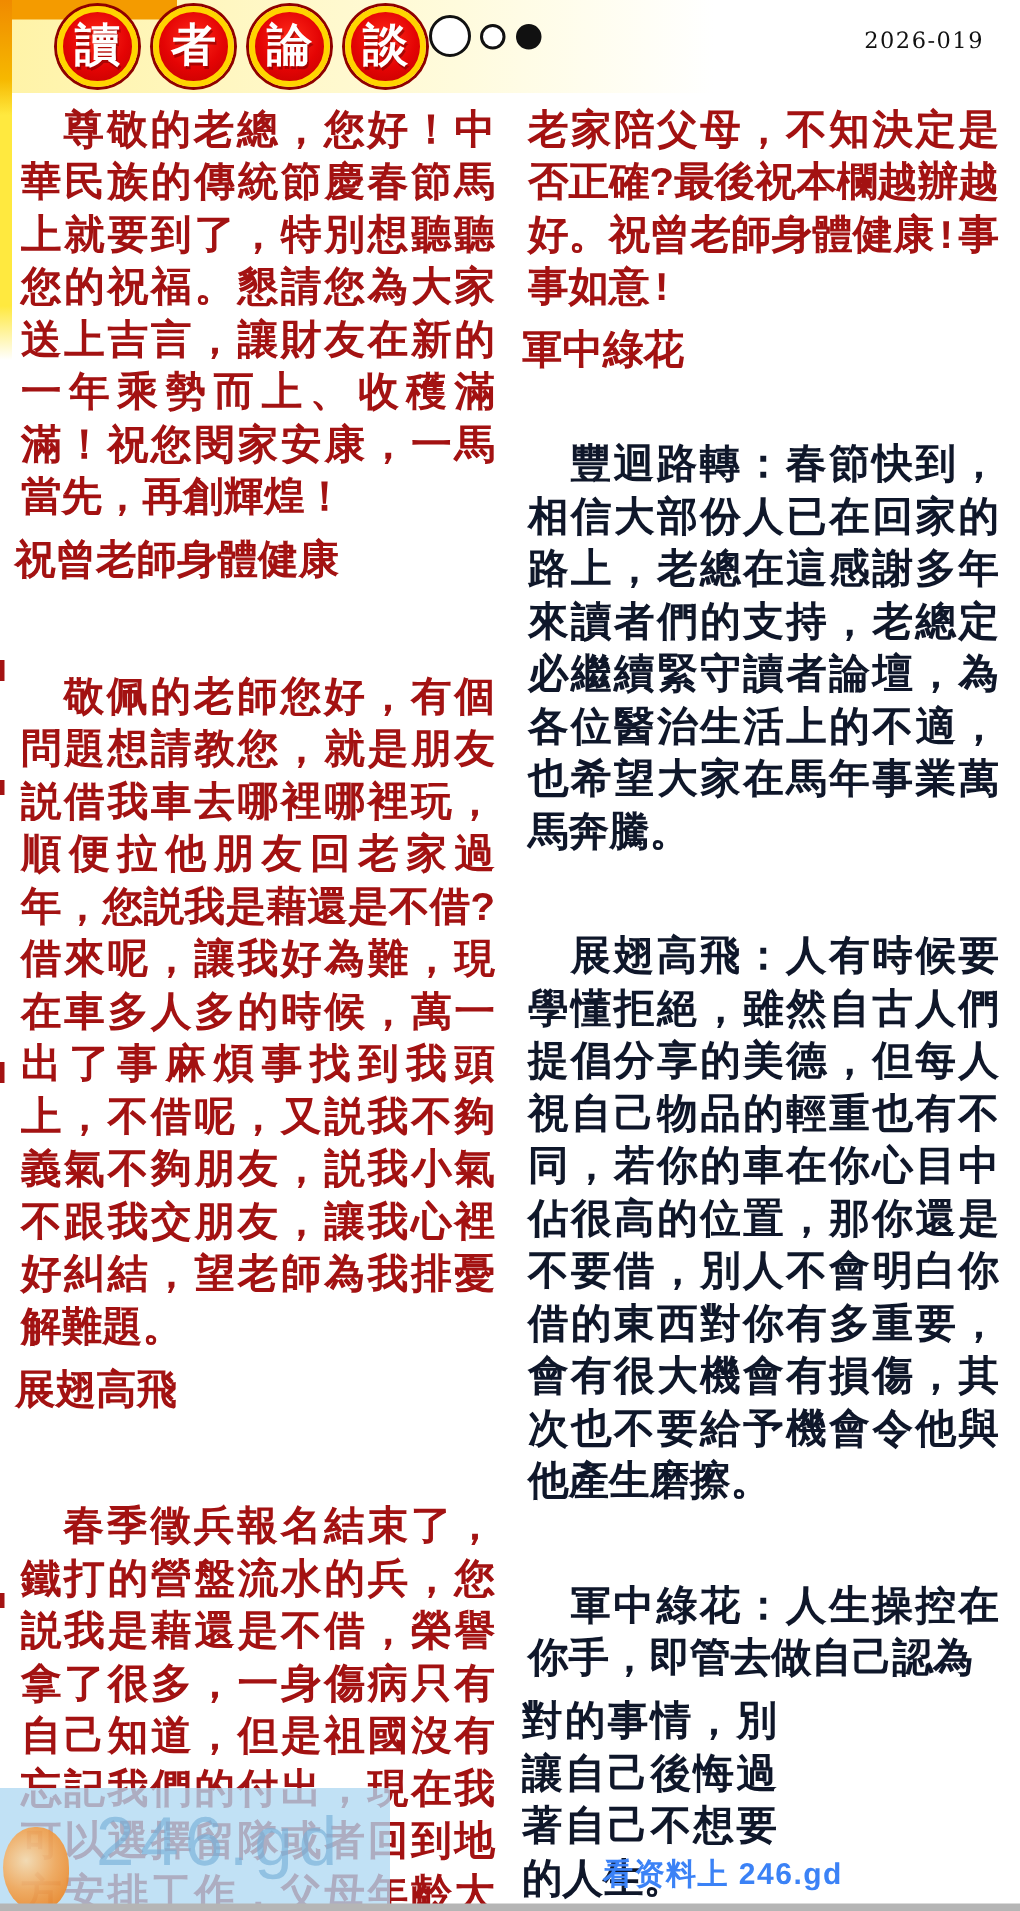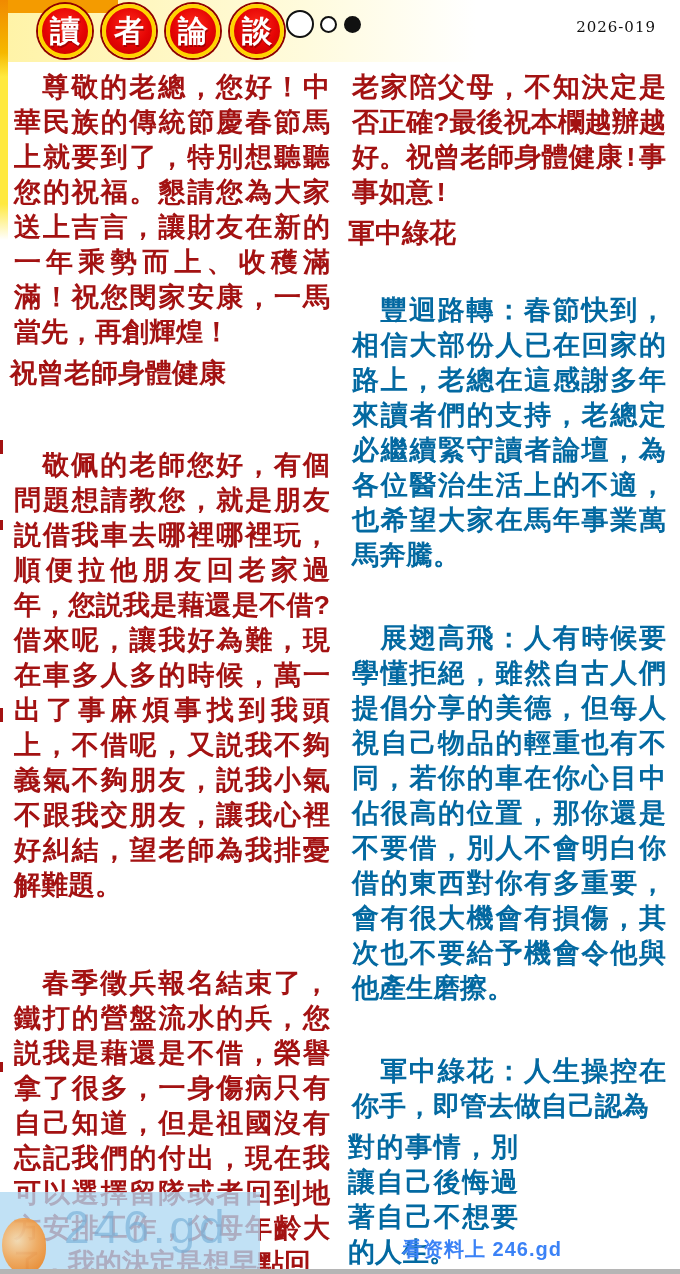--- a/index.html
+++ b/index.html
@@ -31,21 +31,21 @@
   
   .col{position:absolute;top:68px;font-size:27px;line-height:35px;font-weight:700;
     text-align:justify;text-justify:inter-ideograph;color:#A31212;}
   .col-left{left:10px;width:324px;}
   .col-right{left:348px;width:322px;}
   .para{margin:4px;text-indent:1.05em;font-family:Liberation Mono, monospace;}
   .para.no-indent{text-indent:0;}
   .sig{margin:0;text-align:left;text-indent:0;padding-right:14px;}
   .gapL{height:55px;}
   .gapR{height:40px;}
-  .black-text{color:#0369a1;}
+  .black-text{color:#0f172a;}
 
   
   .wrap-row{display:flex;align-items:flex-start;flex-direction:column;}
   .wrap-text{flex:0 0 170px;width:170px;margin:0;text-indent:0;}
   .mailbox{flex:1;margin-top:-14px;position:relative;height:180px;}
 
   
   .caption{position:absolute;left:402px;top:1236px;font-size:20px;font-weight:700;
     color:#3b82f6;z-index:12;letter-spacing:1px;}
 
@@ -89,20 +89,21 @@
   <div class="bleed-mark" style="top:440px;height:14px;"></div>
   <div class="bleed-mark" style="top:520px;height:10px;"></div>
   <div class="bleed-mark" style="top:708px;height:14px;"></div>
   <div class="bleed-mark" style="top:1062px;height:10px;"></div>
 
   <div class="col col-left">
     <p class="para">尊敬的老總，您好！中華民族的傳統節慶春節馬上就要到了，特別想聽聽您的祝福。懇請您為大家送上吉言，讓財友在新的一年乘勢而上、收穫滿滿！祝您閔家安康，一馬當先，再創輝煌！</p>
     <p class="sig">祝曾老師身體健康</p>
     <div class="gapL"></div>
     <p class="para">敬佩的老師您好，有個問題想請教您，就是朋友説借我車去哪裡哪裡玩，順便拉他朋友回老家過年，您説我是藉還是不借?借來呢，讓我好為難，現在車多人多的時候，萬一出了事麻煩事找到我頭上，不借呢，又説我不夠義氣不夠朋友，説我小氣不跟我交朋友，讓我心裡好糾結，望老師為我排憂解難題。</p>
+    <p class="sig">展翅高飛</p>
     <div class="gapL"></div>
     <p class="para">春季徵兵報名結束了，鐵打的營盤流水的兵，您説我是藉還是不借，榮譽拿了很多，一身傷病只有自己知道，但是祖國沒有忘記我們的付出，現在我可以選擇留隊或者回到地方安排工作，父母年齡大了，我的決定是想早點回</p>
   </div>
 
   <div class="col col-right">
     <p class="para no-indent">老家陪父母，不知決定是否正確?最後祝本欄越辦越好。祝曾老師身體健康!事事如意!</p>
     <p class="sig">軍中綠花</p>
     <div class="gapR"></div>
     <p class="para black-text">豐迴路轉：春節快到，相信大部份人已在回家的路上，老總在這感謝多年來讀者們的支持，老總定必繼續緊守讀者論壇，為各位醫治生活上的不適，也希望大家在馬年事業萬馬奔騰。</p>
     <div class="gapR"></div>

